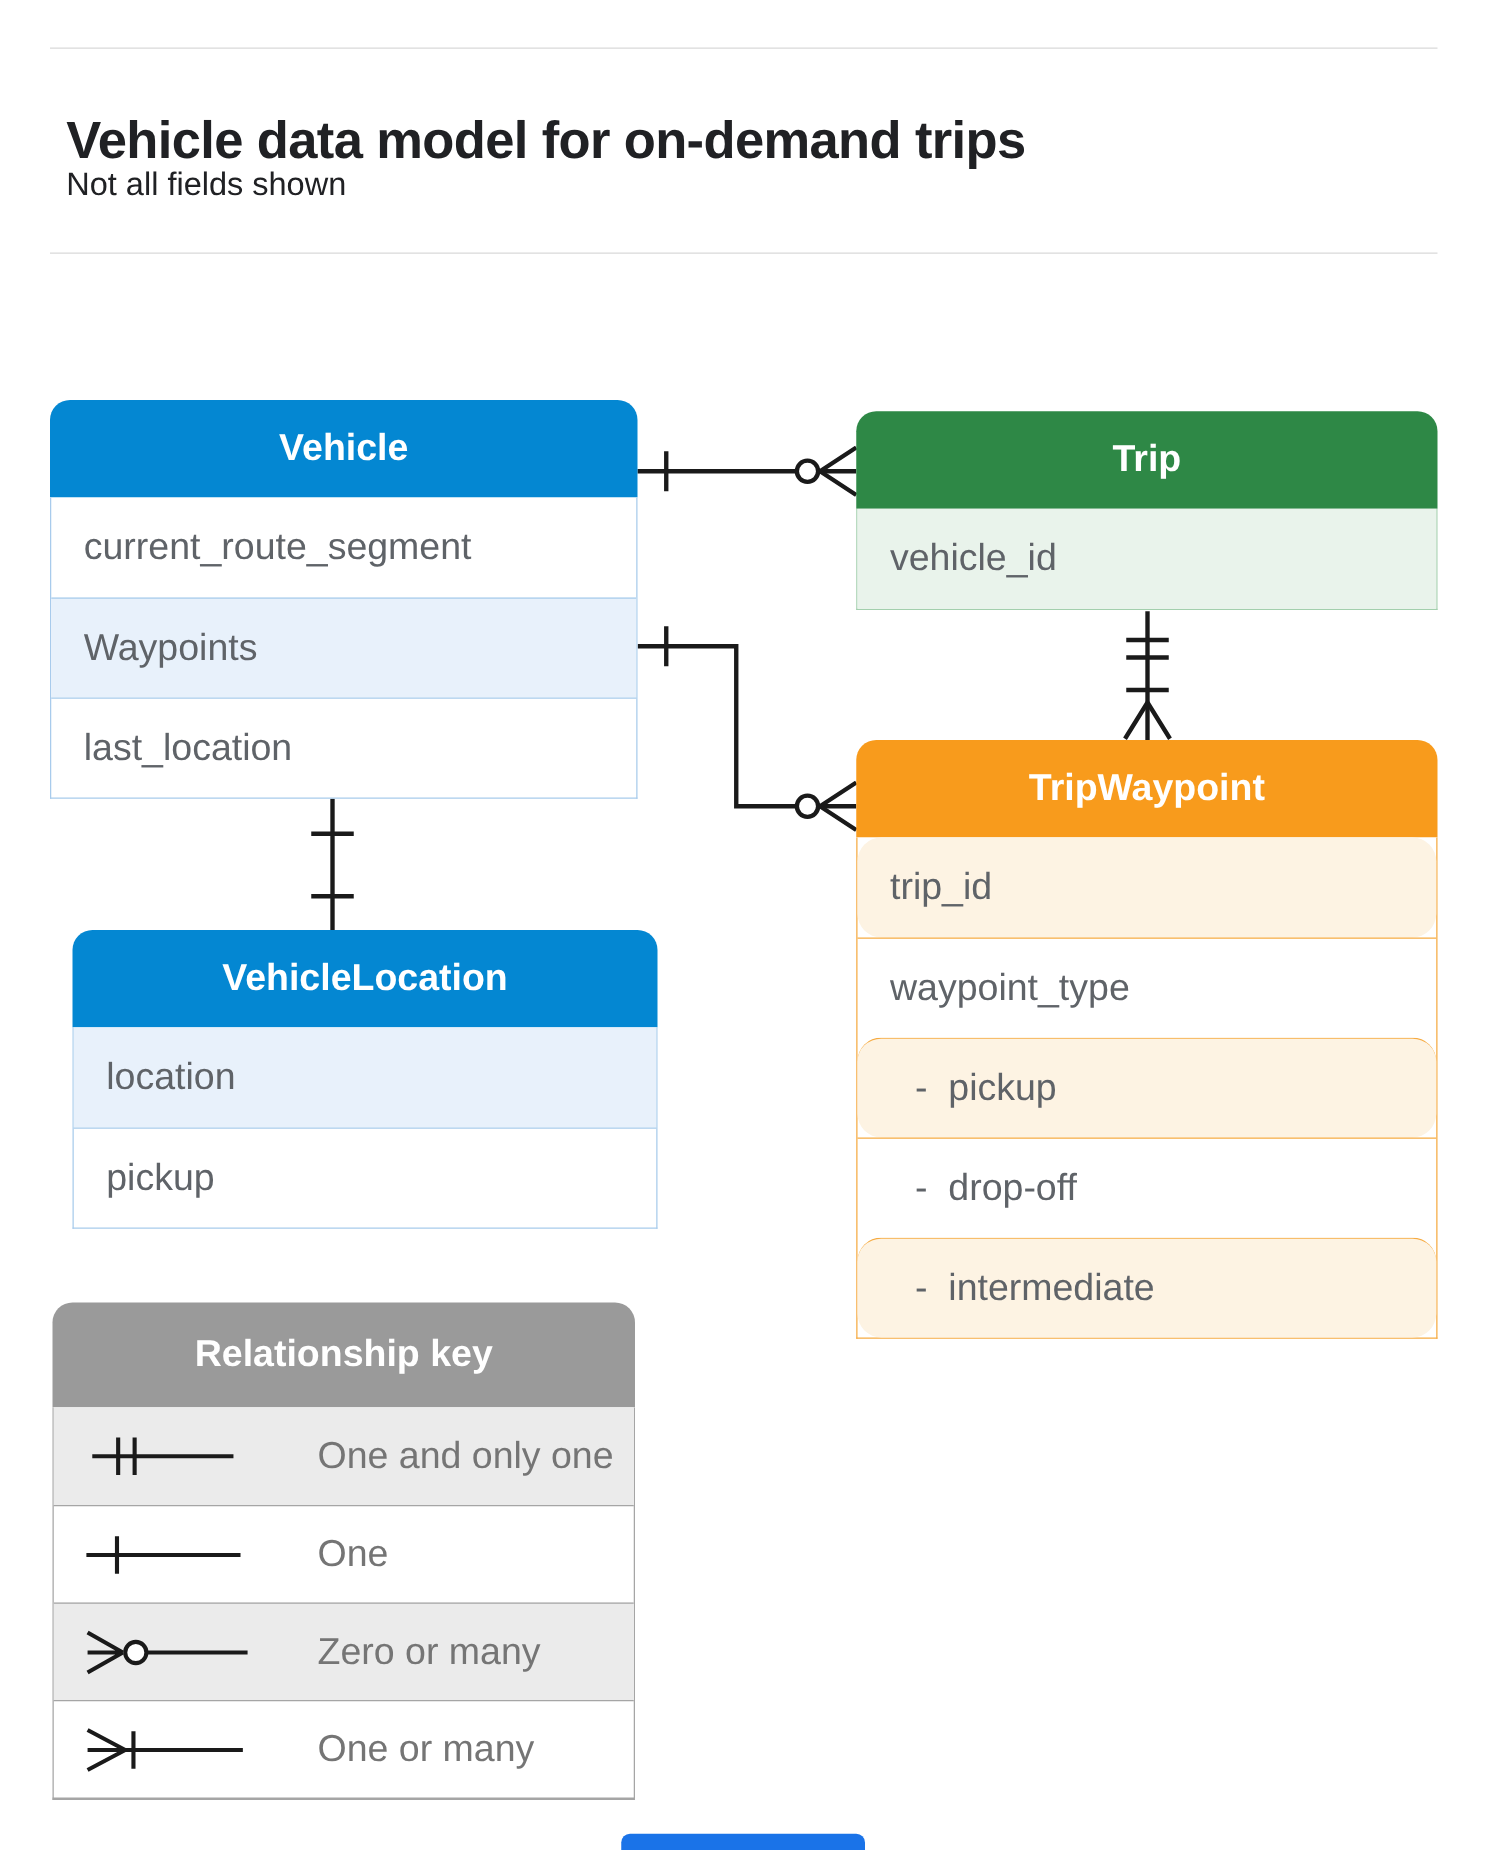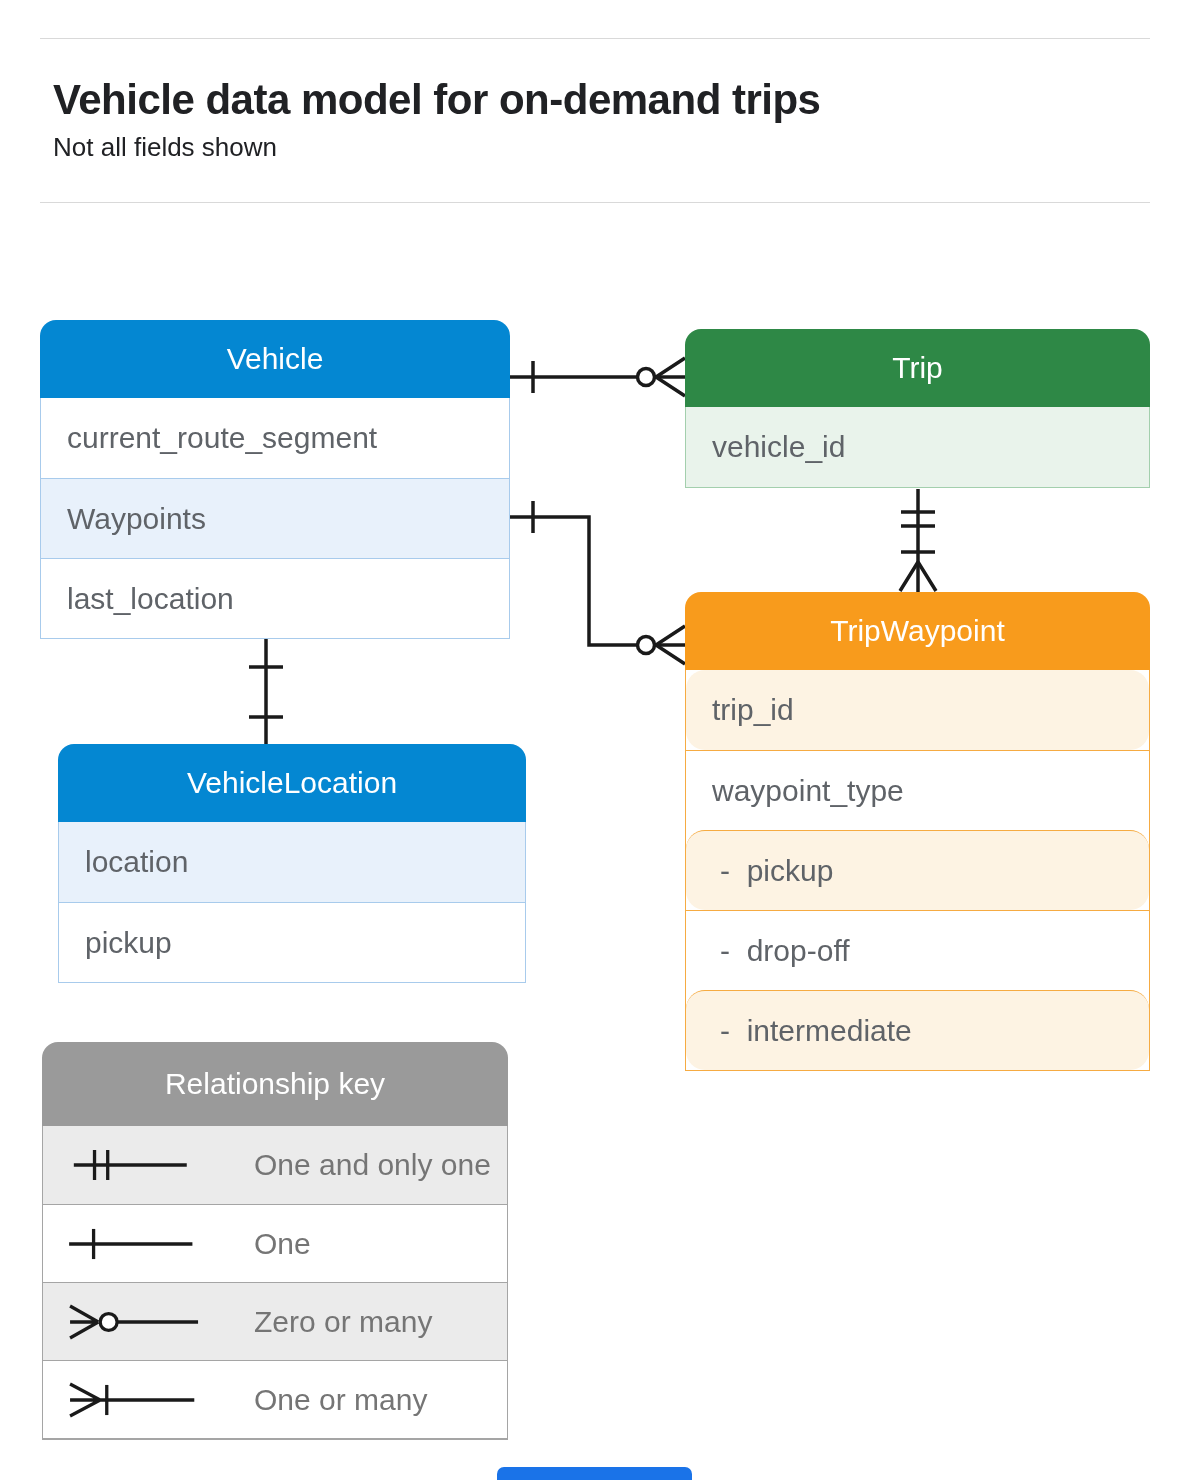--- a/index.html
+++ b/index.html
@@ -3,39 +3,39 @@
 <meta charset="utf-8">
 <style>
   html,body{margin:0;padding:0;background:#ffffff;}
   .page{
     position:relative;width:1190px;height:1480px;background:#ffffff;overflow:hidden;
     font-family:"Liberation Sans", sans-serif;color:#202124;
   }
   .rule{position:absolute;left:40px;width:1110px;height:0;border-top:1.5px solid #d9d9d9;}
   .rule-top{top:38px;}
   .rule-sub{top:202px;}
-  .title{position:absolute;left:53px;top:76px;margin:0;font-size:42px;font-weight:700;letter-spacing:-0.5px;color:#202124;}
+  .title{position:absolute;left:53px;top:88px;margin:0;font-size:42px;font-weight:700;letter-spacing:-0.5px;color:#202124;}
   .subtitle{position:absolute;left:53px;top:132px;margin:0;font-size:26px;font-weight:400;color:#202124;}
 
   .connectors{position:absolute;left:0;top:0;pointer-events:none;}
   .connectors path{stroke:#1a1a1a;stroke-width:3.5;fill:none;}
   .connectors circle{stroke:#1a1a1a;stroke-width:3.5;fill:#ffffff;}
 
   .entity{position:absolute;font-size:30px;}
   .entity .hdr{
-    height:78px;border-radius:16px 16px 0 0;color:#ffffff;font-weight:400;
+    height:78px;border-radius:16px 16px 0 0;color:#ffffff;font-weight:700;
     display:flex;align-items:center;justify-content:center;font-size:30px;
   }
   .entity .rows{border:1.5px solid;border-top:none;box-sizing:border-box;background:#ffffff;}
   .entity .row{
     height:80px;display:flex;align-items:center;padding-left:26px;box-sizing:border-box;
     color:#5f6368;white-space:pre;
   }
   .entity .row + .row{border-top:1.5px solid;border-color:inherit;}
-  .entity .row.indent{padding-left:34px;text-align:center;}
+  .entity .row.indent{padding-left:46px;text-align:center;}
 
   .blue .hdr{background:#0487d2;}
   .blue .rows{border-color:#a8cbec;}
   .blue .row{border-color:#a8cbec;}
   .blue .row.shaded{background:#e8f1fb;}
 
   .green .hdr{background:#2e8846;}
   .green .rows{border-color:#a3cfad;}
   .green .row{border-color:#a3cfad;}
   .green .row.shaded{background:#e9f3eb;}

